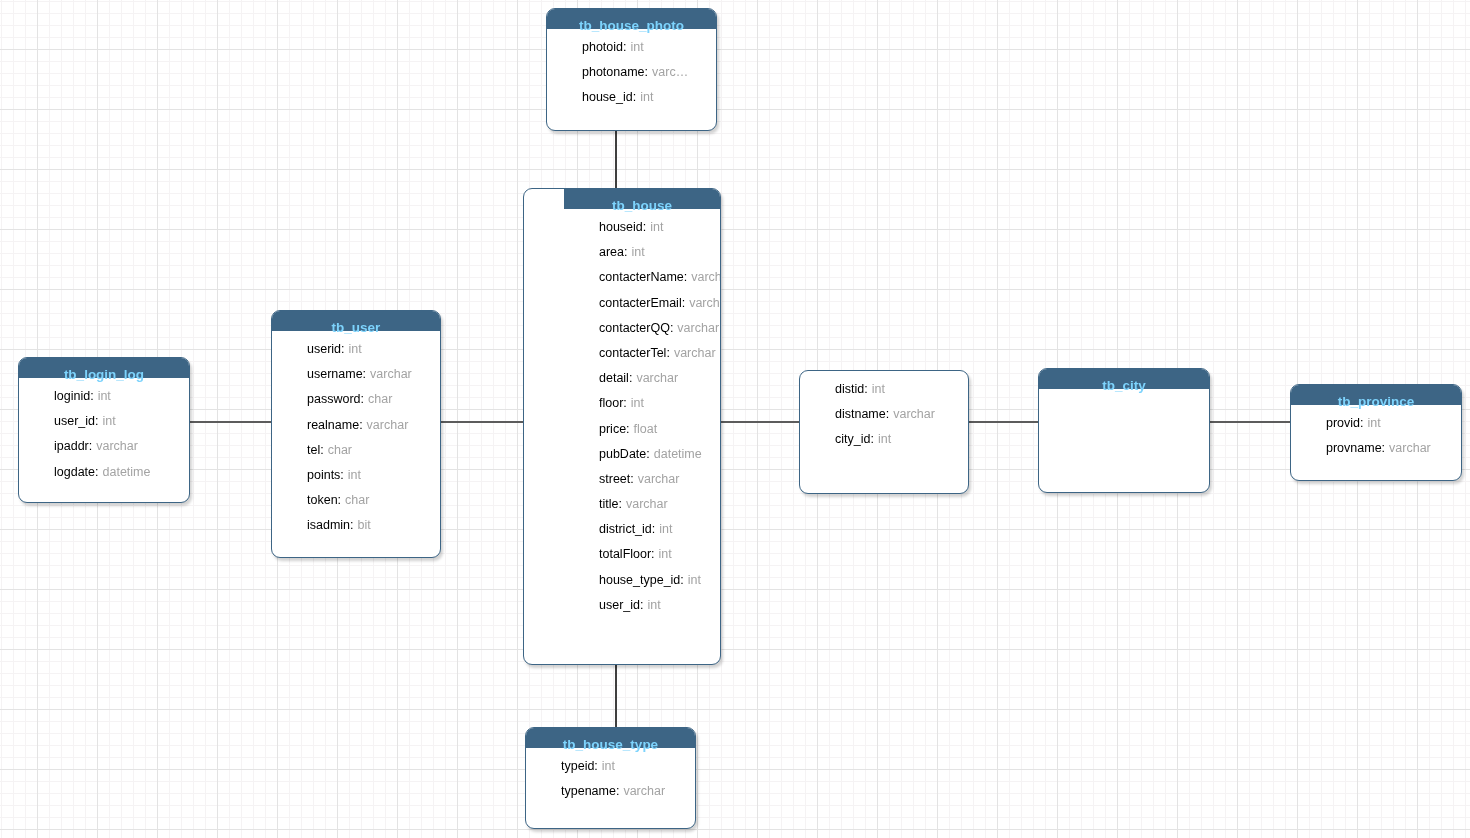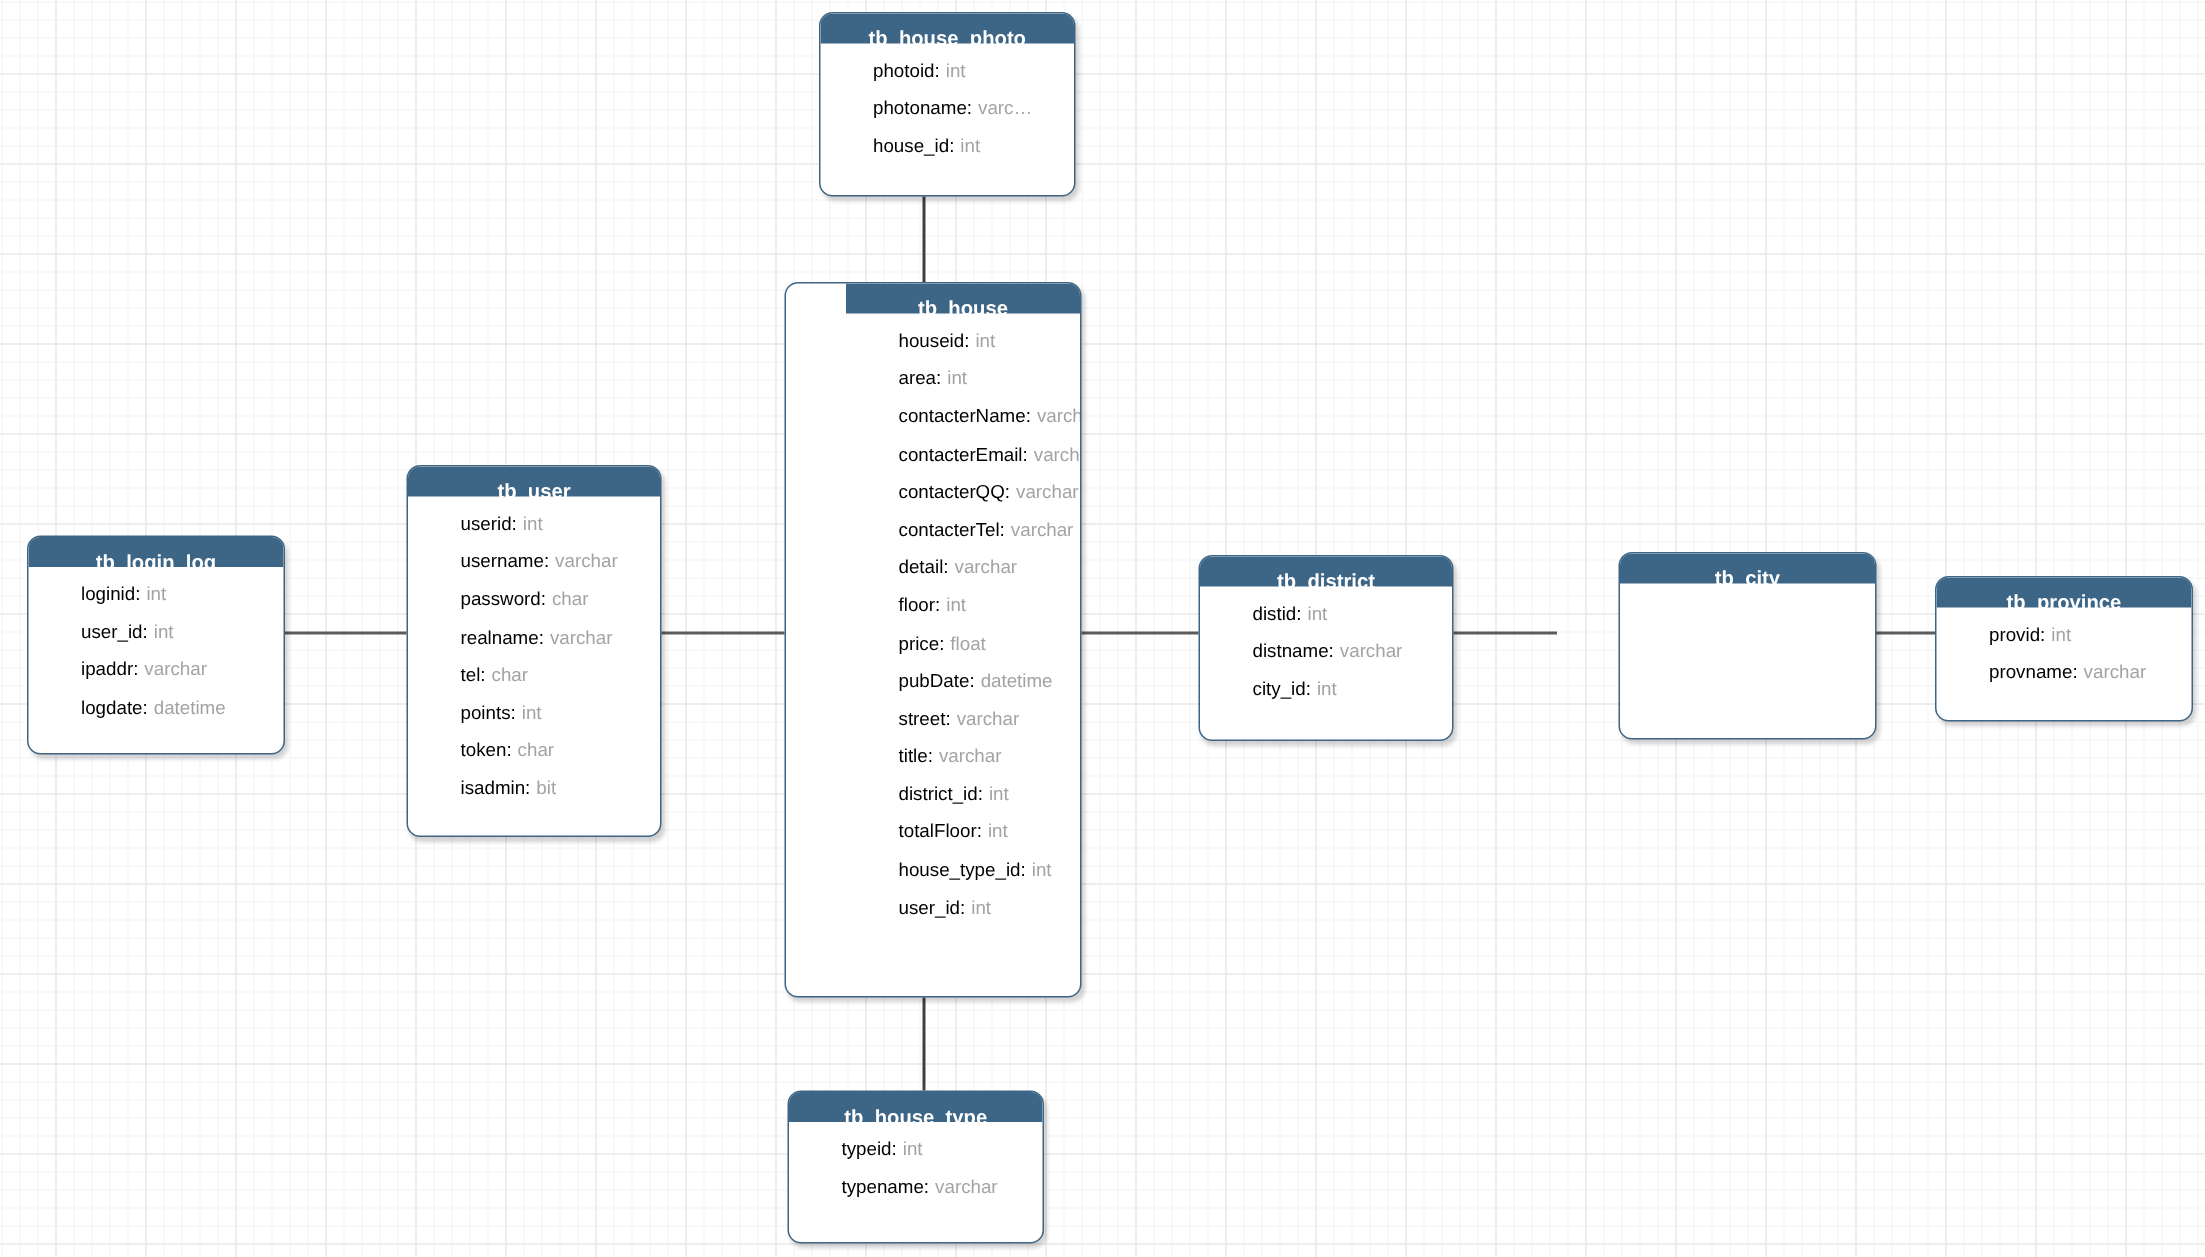--- a/index.html
+++ b/index.html
@@ -28,21 +28,21 @@
     border:1px solid var(--blue);
     border-radius:9px;
     box-shadow:2px 3px 3px rgba(0,0,0,0.18);
     overflow:hidden;
     box-sizing:border-box;
   }
   .table-header{
     height:20px;
     line-height:33px;
     background:var(--blue);
-    color:#ffffff;
+    color:#7dd3fc;
     font-weight:bold;
     font-size:13.5px;
     text-align:center;
     white-space:nowrap;
   }
   .table-body{
     padding-top:6px;
   }
   .table-row{
     height:25.2px;
@@ -127,28 +127,27 @@
       <div class="table-node" style="left: 18px; top: 357px; width: 172px; height: 146px;">
         <div class="table-header">tb_login_log</div>
         <div class="table-body">
           <div class="table-row"><span>loginid</span><span>:</span><span class="field-type">int</span></div>
           <div class="table-row"><span>user_id</span><span>:</span><span class="field-type">int</span></div>
           <div class="table-row"><span>ipaddr</span><span>:</span><span class="field-type">varchar</span></div>
           <div class="table-row"><span>logdate</span><span>:</span><span class="field-type">datetime</span></div>
         </div>
       </div>
       <div class="table-node" style="left: 799px; top: 370px; width: 170px; height: 124px;">
-        <div class="table-header">tb_district</div>
         <div class="table-body">
           <div class="table-row"><span>distid</span><span>:</span><span class="field-type">int</span></div>
           <div class="table-row"><span>distname</span><span>:</span><span class="field-type">varchar</span></div>
           <div class="table-row"><span>city_id</span><span>:</span><span class="field-type">int</span></div>
         </div>
       </div>
-      <div class="table-node" style="left: 1038px; top: 368px; width: 172px; height: 125px; margin-left: 41px;">
+      <div class="table-node" style="left: 1038px; top: 368px; width: 172px; height: 125px;">
         <div class="table-header">tb_city</div>
       </div>
       <div class="table-node" style="left: 1290px; top: 384px; width: 172px; height: 97px;">
         <div class="table-header">tb_province</div>
         <div class="table-body">
           <div class="table-row"><span>provid</span><span>:</span><span class="field-type">int</span></div>
           <div class="table-row"><span>provname</span><span>:</span><span class="field-type">varchar</span></div>
         </div>
       </div>
       <div class="table-node" style="left: 525px; top: 727px; width: 171px; height: 102px;">

